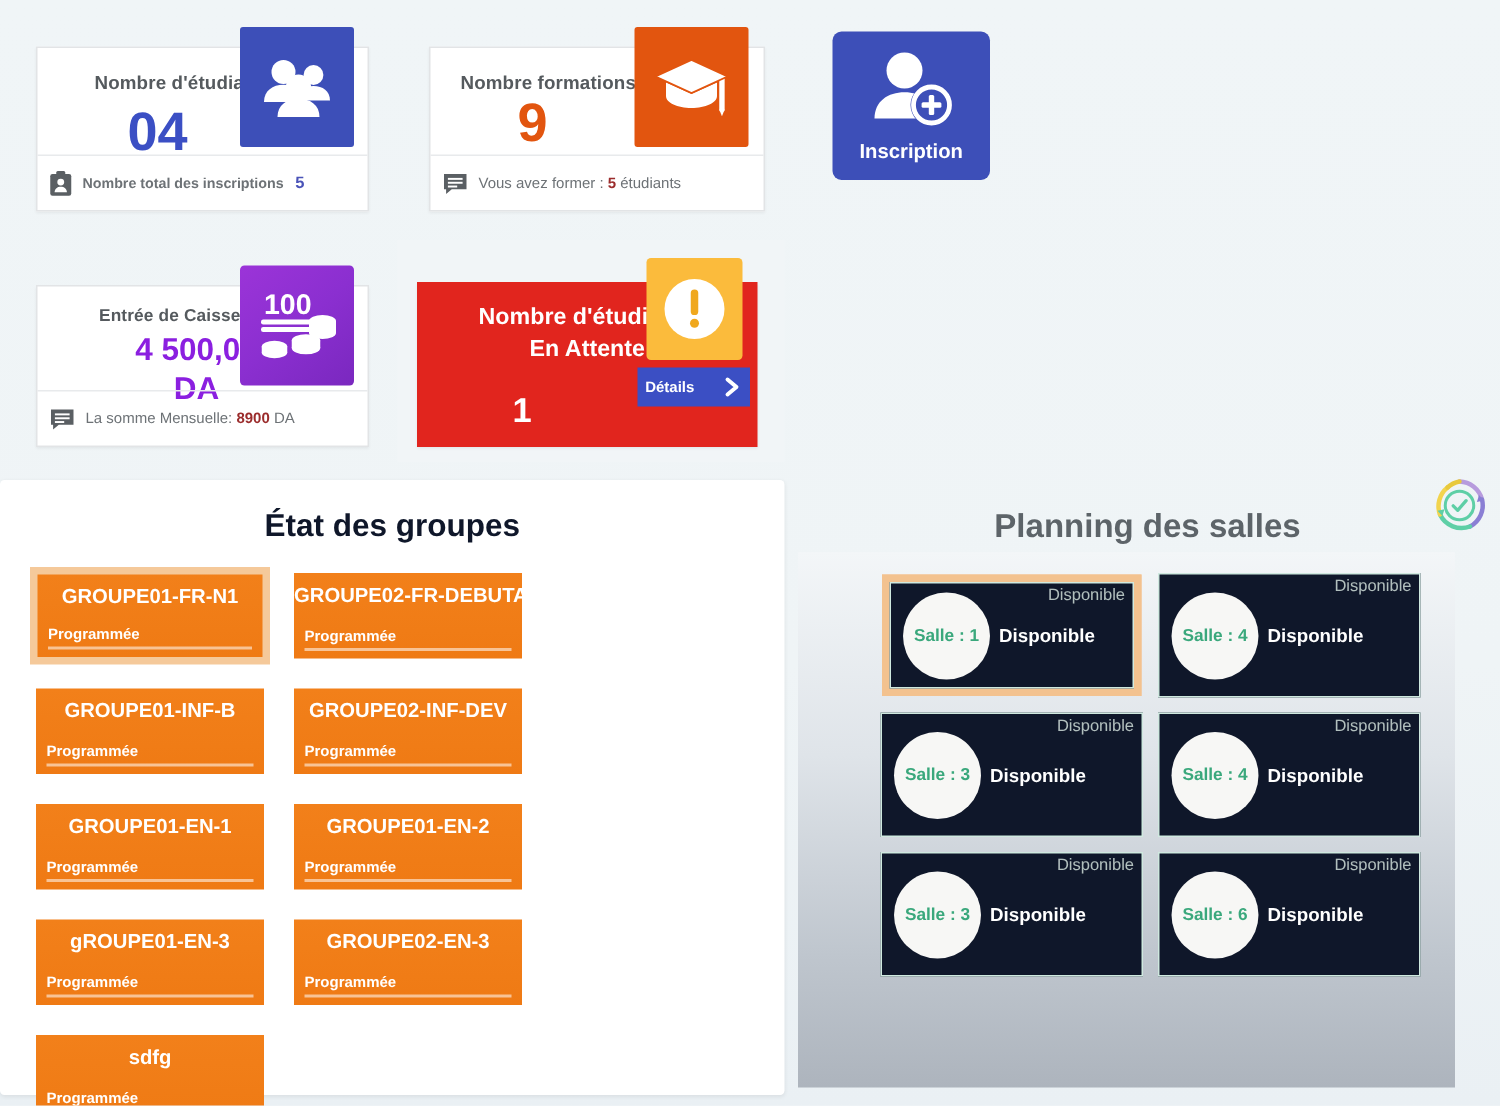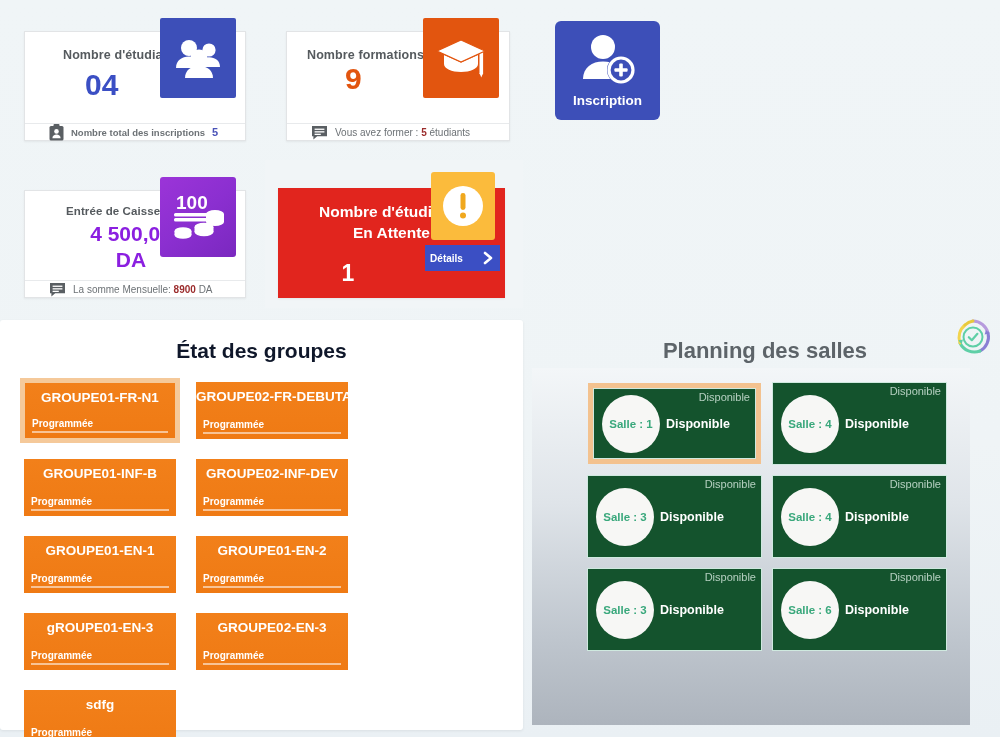--- a/index.html
+++ b/index.html
@@ -10,24 +10,24 @@
     overflow: hidden;
   }
   .page { position: relative; width:1000px; height:737px;
           background: linear-gradient(180deg,#f0f5f7 0%,#eff4f6 60%,#eaf0f4 100%); }
 
   
   .kpi { position:absolute; background:#fff; border:1px solid #e2e4e6;
          box-shadow:0 1px 2px rgba(0,0,0,.06); }
   .kpi-title { position:absolute; font-size:12.5px; font-weight:bold; color:#555a5e;
                letter-spacing:.1px; }
-  .kpi-value { position:absolute; font-size:30px; font-weight:bold; line-height:1;text-align:right; }
-  .kpi-foot { position:absolute; left:0; right:0; bottom:0; height:17px;
+  .kpi-value { position:absolute; font-size:36px; font-weight:bold; line-height:1;text-align:right; }
+  .kpi-foot { position:absolute; left:0; right:0; bottom:0; height:37px;
               border-top:1px solid #e8eaec; display:flex; align-items:center;
-              padding:0 24px; gap:7px; }
+              padding:0 8px; gap:7px; }
   .kpi-foot .lbl { font-size:9.5px; font-weight:bold; color:#6d7276; white-space:nowrap; }
   .kpi-foot .num { font-size:11px; font-weight:bold; margin-left:auto; padding-right:34px; }
 
   .kpi-icon { position:absolute; display:flex; align-items:center; justify-content:center; }
 
   
   #card1 { left:24px; top:31px; width:222px; height:110px; }
   #card1 .kpi-title { left:38px; top:16px; }
   #card1 .kpi-value { left:60px; top:38px; color:#3b4fc4; }
   #icon1 { left:160px; top:18px; width:76px; height:80px; background:#3d4fb8;
@@ -101,21 +101,21 @@
   #sync-icon { position:absolute; right:6px; top:-4px; width:42px; height:42px;
                cursor:pointer; }
   #rooms-bg { position:absolute; left:2px; top:48px; width:438px; height:357px;
               background:linear-gradient(180deg,#f3f6f8 0%,#dfe4e9 38%,
                          #bfc6ce 75%,#adb4bd 100%); }
   #rooms-grid { position:absolute; left:52px; top:57px; width:370px;
                 display:flex; flex-wrap:wrap; }
   .room-wrap { width:185px; height:93px; padding:5px; }
   .room-wrap.sel { padding:6px; }
   .room-wrap.sel .inner { border:4px solid #f3c28f; padding:1px; background:#f3c28f; }
-  .room { width:100%; height:100%; background:#14532d; position:relative;
+  .room { width:100%; height:100%; background:#0f172a; position:relative;
           border:1px solid #cfe9df; }
   .room .top { position:absolute; right:5px; top:2px; color:#e8f7ef;
                font-size:11px; opacity:.75; }
   .room .circ { position:absolute; left:8px; top:50%; transform:translateY(-50%);
                 width:58px; height:58px; border-radius:50%; background:#f7f7f5; }
   .room .sn { position:absolute; left:8px; top:50%; transform:translateY(-50%);
               width:58px; text-align:center; color:#3aa87c; font-size:11.5px;
               font-weight:bold; }
   .room .mid { position:absolute; left:72px; top:50%; transform:translateY(-50%);
                color:#fff; font-size:12.5px; font-weight:bold; }

